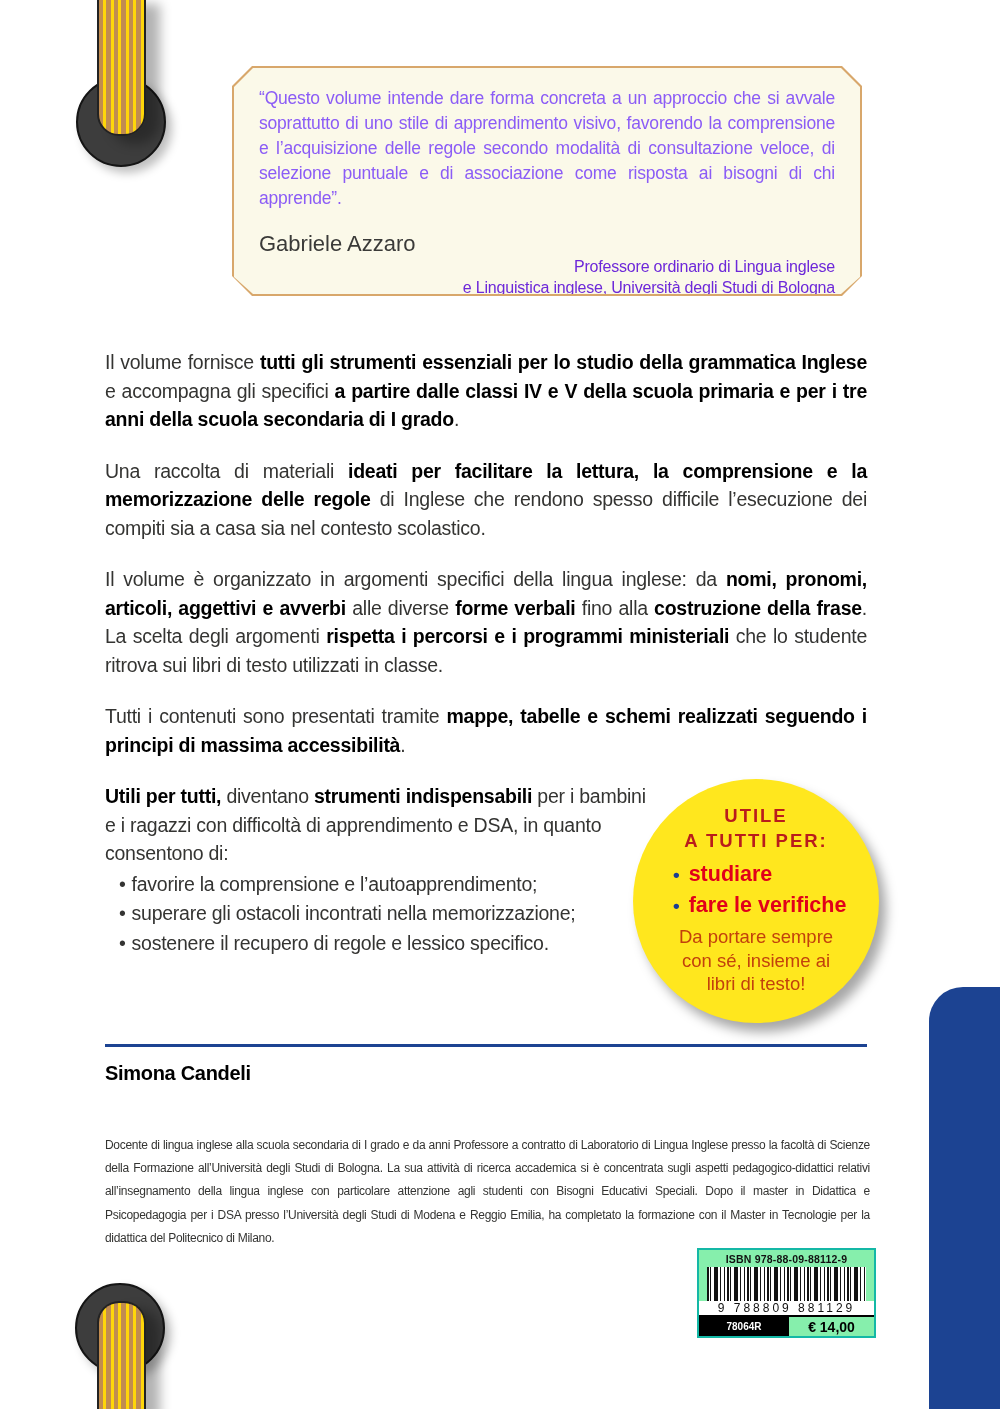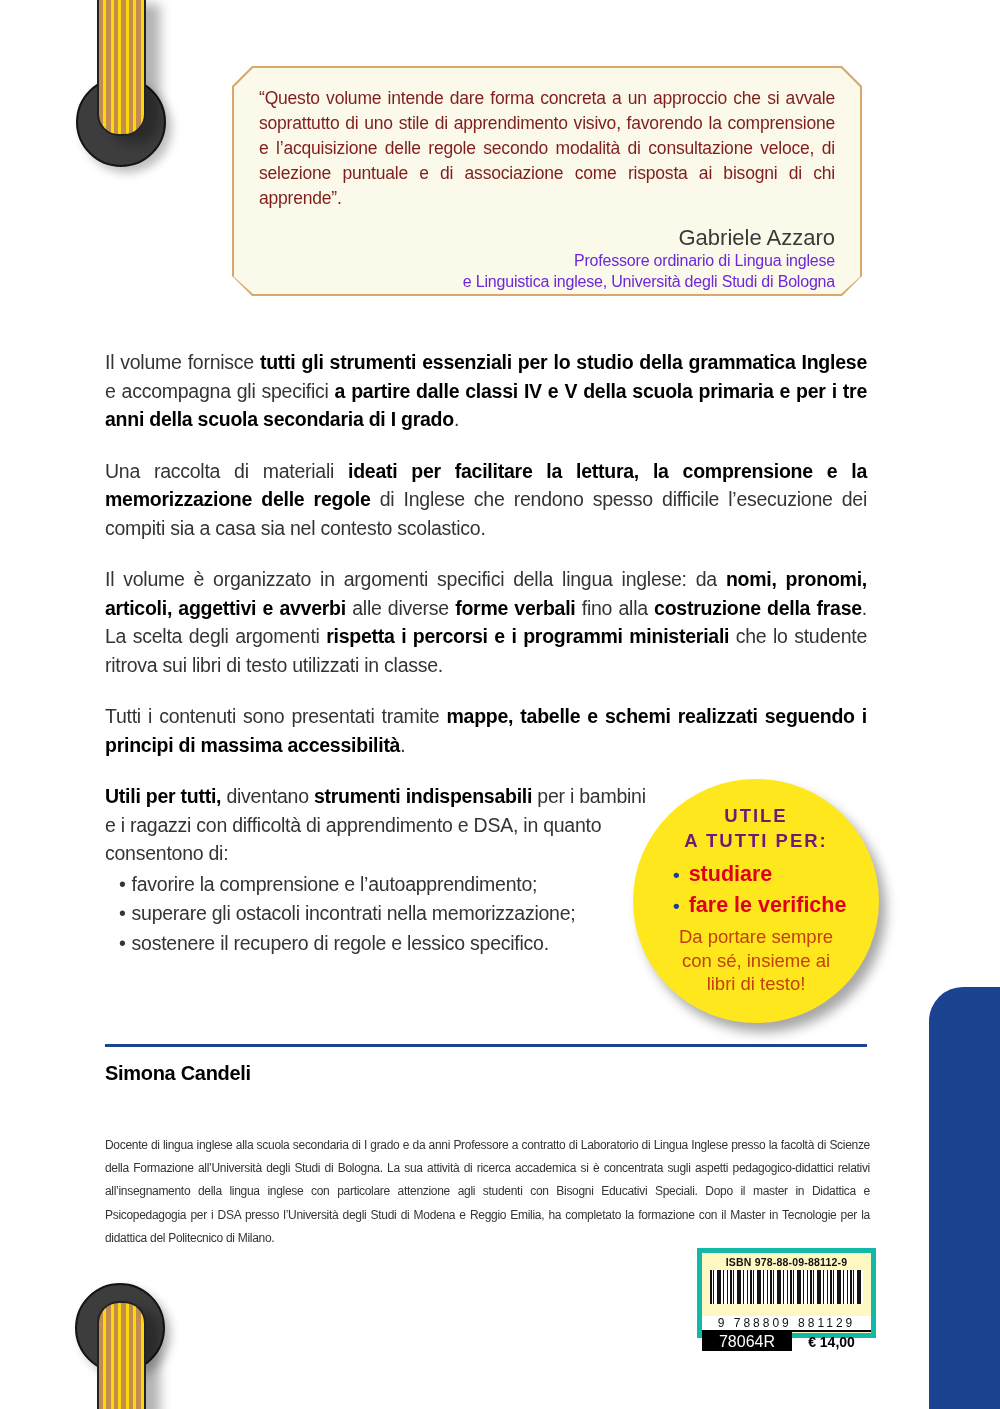--- a/index.html
+++ b/index.html
@@ -33,25 +33,25 @@
     position:absolute; left:232px; top:66px; width:630px; height:230px;
     background:#d8a76b;
     clip-path:polygon(20px 0,610px 0,100% 20px,100% 210px,610px 100%,20px 100%,0 210px,0 20px);
   }
   .quote-inner {
     position:absolute; inset:2px; background:#fbf9e9;
     clip-path:polygon(19px 0,607px 0,100% 19px,100% 209px,607px 100%,19px 100%,0 209px,0 19px);
     padding:18px 25px 14px 25px;
   }
   .quote-text {
-    font-size:17.5px; line-height:25px; color:#7f1d1d;
+    font-size:17.5px; line-height:25px; color:#8b5cf6;
     text-align:justify; letter-spacing:-0.2px;
   }
   .quote-author {
-    margin-top:14px; text-align:right; font-size:22px; color:#3a3a38;
+    margin-top:20px; font-size:22px; color:#3a3a38;
   }
   .quote-cred { text-align:right; font-size:16px; line-height:20.5px; color:#6d28d9; letter-spacing:-0.2px; }
 
   
   .body-copy {
     position:absolute; left:105px; top:348px; width:762px;
     font-size:19.5px; line-height:28.5px; color:#343432; letter-spacing:-0.25px;
   }
   .body-copy p { text-align:justify; margin-bottom:23px; }
   .b { font-weight:bold; color:#000; }
@@ -62,49 +62,49 @@
 
   
   .badge {
     position:absolute; left:633px; top:779px; width:246px; height:244px;
     border-radius:50%; background:#ffe71e;
     box-shadow:7px 9px 12px rgba(0,0,0,0.35);
     z-index:3; text-align:center;
   }
   .badge-heading {
     padding-top:24px; font-weight:bold; font-size:18.5px; line-height:25px;
-    color:#701a75; letter-spacing:2px;
+    color:#b91c1c; letter-spacing:2px;
   }
   .badge-items { list-style:none; text-align:left; padding:6px 0 0 40px; }
   .badge-items li { font-size:21.5px; line-height:31px; font-weight:bold; color:#e1001a; }
   .badge-items .dot { color:#1c3e92; margin-right:9px; font-size:19px; }
   .badge-footer { margin-top:4px; font-size:18.5px; line-height:23.5px; color:#c2410c; font-weight:500; }
 
   
   .divider { position:absolute; left:105px; top:1044px; width:762px; height:3px; background:#1c4392; }
   .bio-name { position:absolute; left:105px; top:1062px; font-size:20px; font-weight:bold; color:#000; letter-spacing:-0.3px; }
   .bio-text {
     position:absolute; left:105px; top:1090px; width:765px;
     font-size:12px; line-height:23.2px; color:#343432; text-align:justify; letter-spacing:-0.3px;margin-top:44px;
   }
 
   
   .barcode-box {
     position:absolute; left:697px; top:1248px; width:179px; height:90px;
-    border:5px solid #14b8a6; background:#fef9c3;
+    border:2px solid #14b8a6; background:#86efac;
   }
   .isbn-label { text-align:center; font-size:10.5px; font-weight:bold; letter-spacing:0.2px; padding-top:3px; color:#111; }
   .bars {
     height:34px; margin:2px 8px 0 8px;
     background:repeating-linear-gradient(90deg,#111 0 2px,#fff 2px 3px,#111 3px 4px,#fff 4px 7px,#111 7px 11px,#fff 11px 13px,#111 13px 14px,#fff 14px 17px,#111 17px 18px,#fff 18px 20px);
   }
-  .digits { text-align:center; font-size:12px; letter-spacing:3px; color:#111; background:#fff;margin-top:12px; }
+  .digits { text-align:center; font-size:12px; letter-spacing:3px; color:#111; background:#fff; }
   .bc-bottom { display:flex; border-top:2px solid #000; height:21px; }
   .code-cell {
-    width:90px; background:#000; color:#fff; font-size:16px; font-weight:normal;
+    width:90px; background:#000; color:#fff; font-size:10px; font-weight:bold;
     display:flex; align-items:center; justify-content:center;text-align:center;
   }
   .price-cell {
     flex:1; font-size:14px; font-weight:bold; color:#000;
     display:flex; align-items:center; justify-content:center;
   }
 
   
   .corner-panel {
     position:absolute; left:929px; top:987px; width:71px; height:422px;

